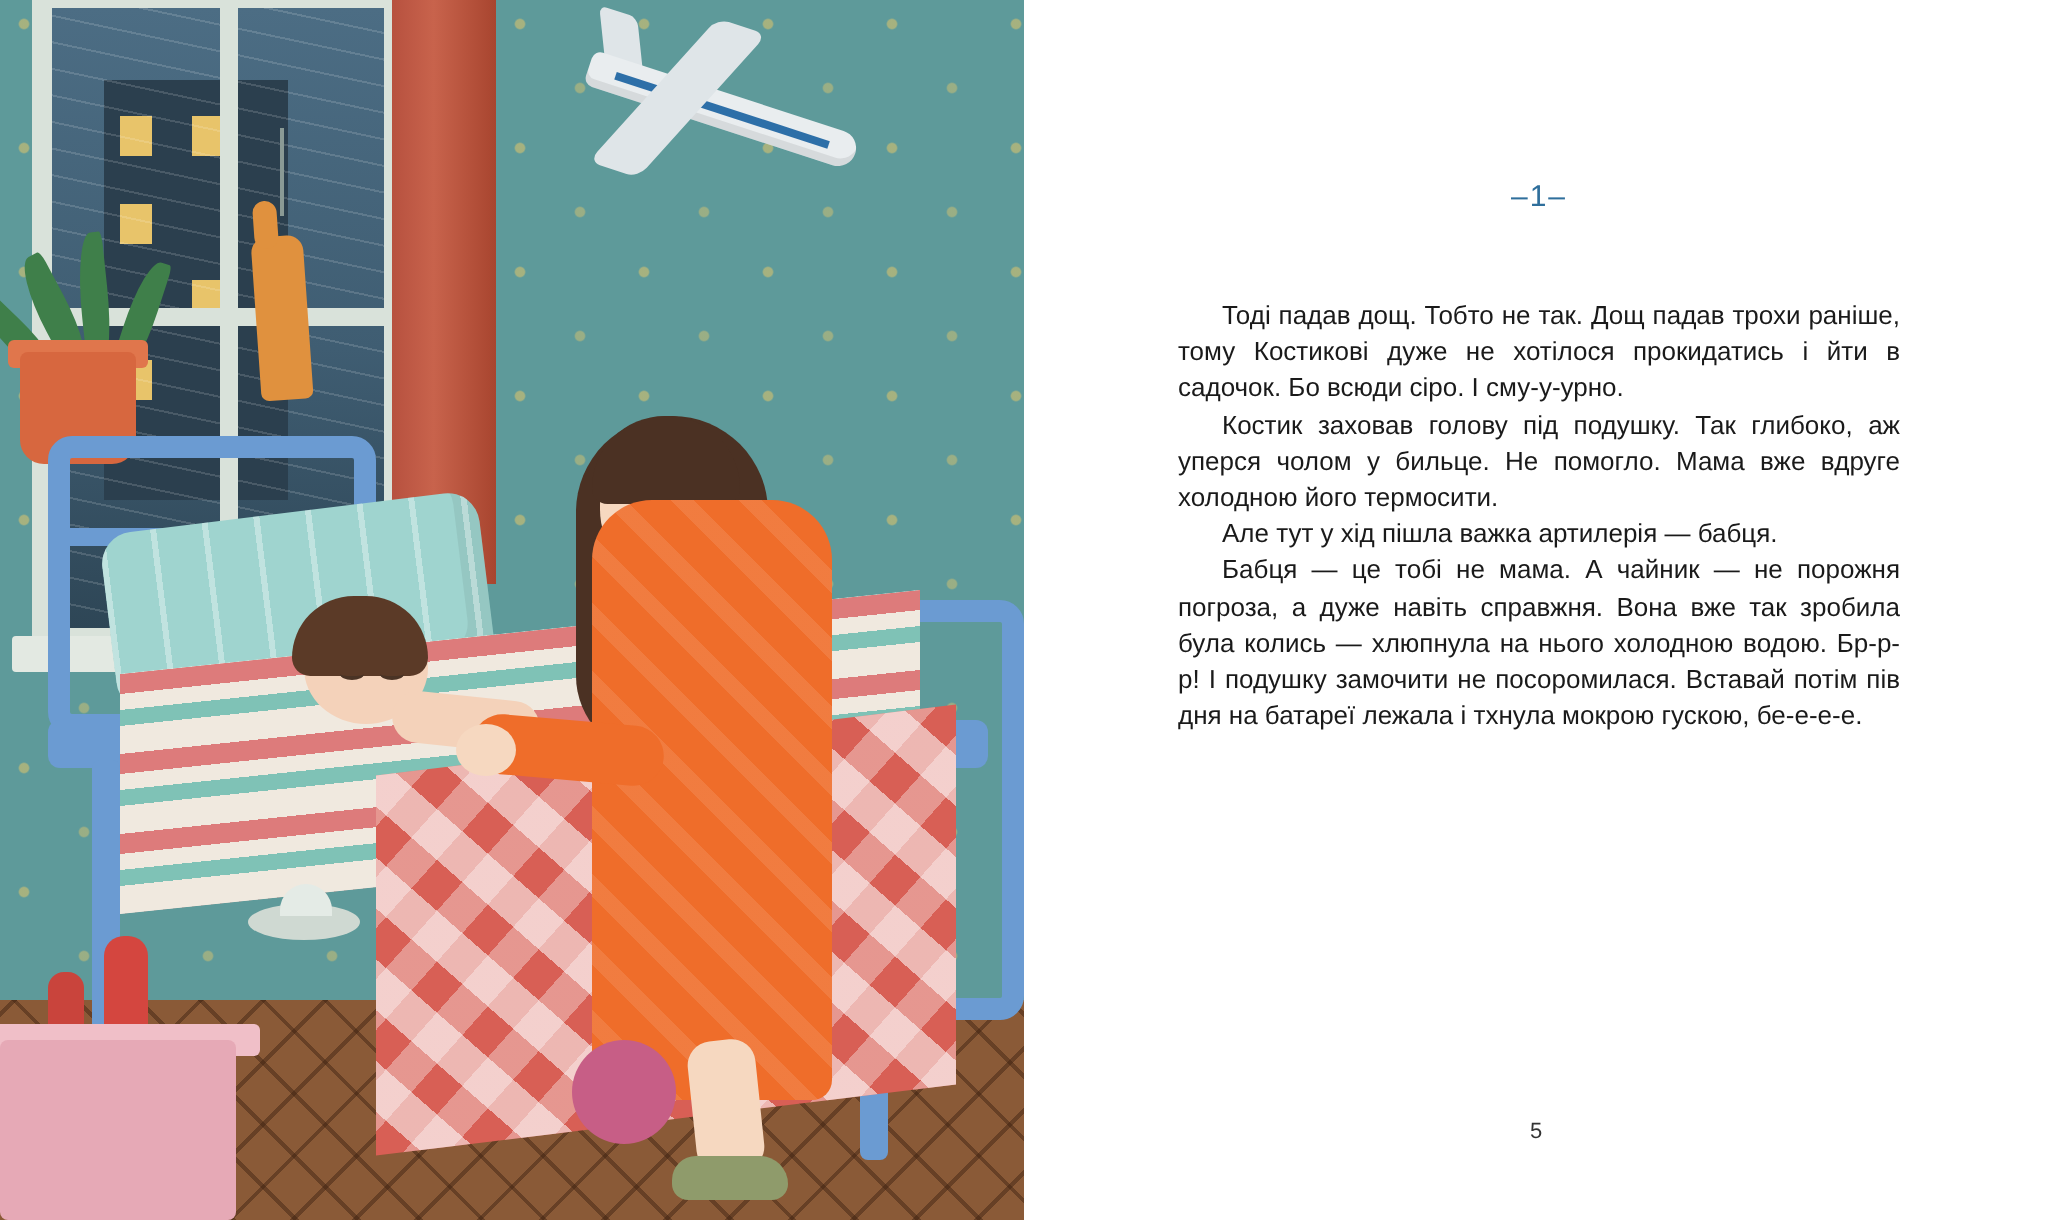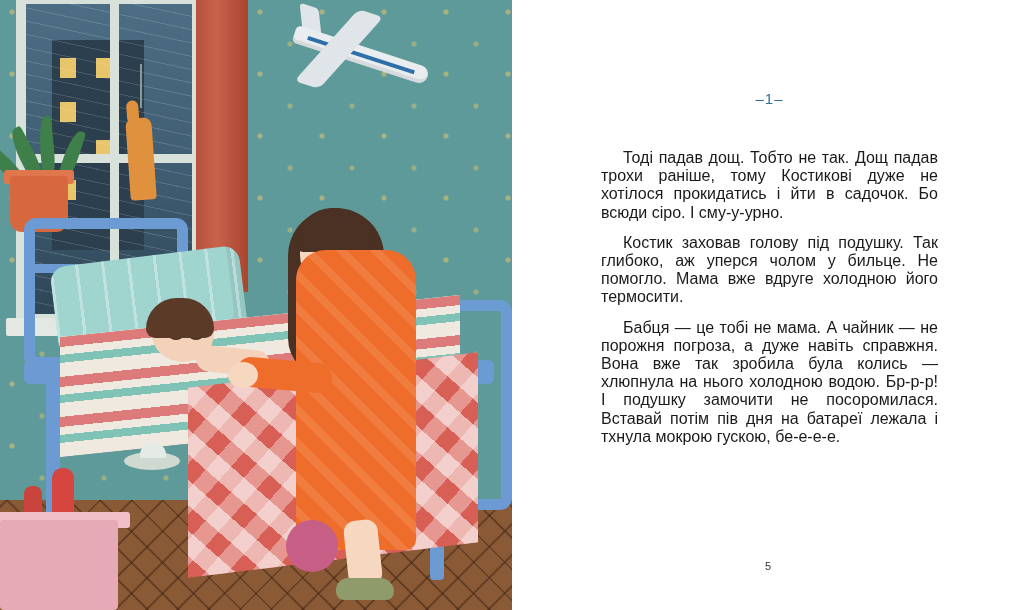--- a/index.html
+++ b/index.html
@@ -454,23 +454,23 @@
   }
   .chapter-num {
     color: #2f6f9c;
     text-align: center;
     font-size: 15px;
     letter-spacing: 1px;
     margin-bottom: 42px;
     font-family: "Liberation Sans", sans-serif;
   }
   .body-text p {
-    margin: 12px;
+    margin: 0;
     font-family: "Liberation Sans", sans-serif;
-    font-size: 16px;
+    font-size: 13px;
     line-height: 18.2px;
     color: #1a1a1a;
     text-align: justify;
     text-indent: 22px;
     hyphens: none;
   }
   .page-number {
     position: absolute;
     left: 0; right: 0;
     top: 560px;
@@ -567,19 +567,20 @@
     <div class="side-table"></div>
     <div class="ball"></div>
   </div>
 
   <div class="page-right">
     <div class="text-col">
       <div class="chapter-num">–1–</div>
       <div class="body-text">
         <p>Тоді падав дощ. Тобто не так. Дощ падав трохи раніше, тому Костикові дуже не хотілося прокидатись і йти в садочок. Бо всюди сіро. І сму-у-урно.</p>
         <p>Костик заховав голову під подушку. Так глибоко, аж упер­ся чолом у бильце. Не помогло. Мама вже вдруге холодною його термосити.</p>
+        <p>Але тут у хід пішла важка артилерія — бабця.</p>
         <p>Бабця — це тобі не мама. А чайник — не порожня погроза, а дуже навіть справжня. Вона вже так зробила була колись — хлюпнула на нього холодною водою. Бр-р-р! І подушку замочити не посоромилася. Вставай потім пів дня на батареї лежала і тхнула мокрою гускою, бе-е-е-е.</p>
       </div>
     </div>
     <div class="page-number">5</div>
   </div>
 
 </div>
 
 </body></html>

